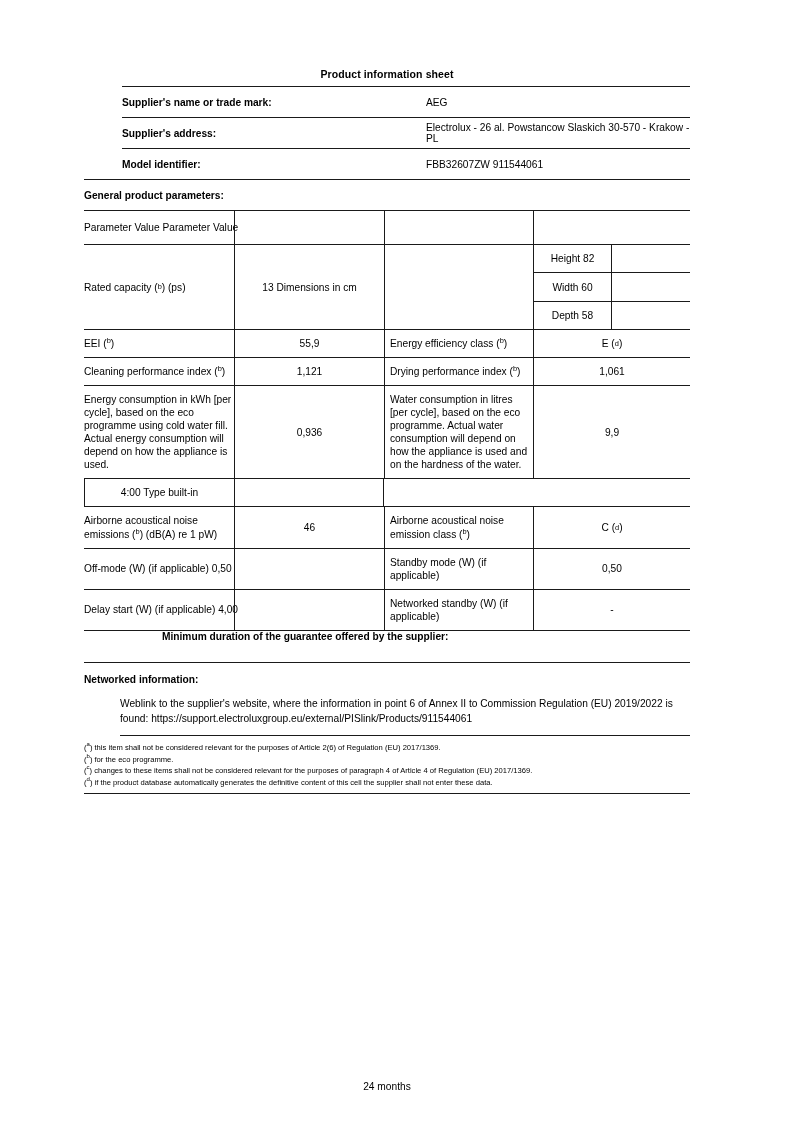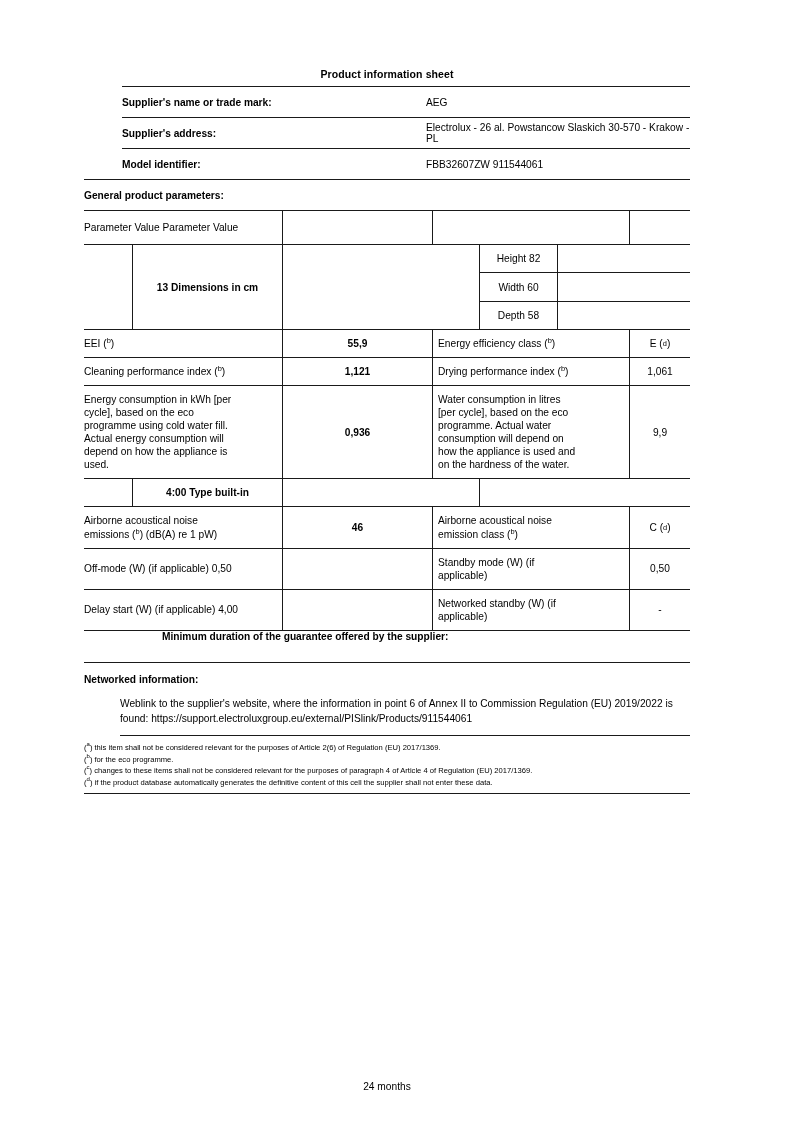--- a/index.html
+++ b/index.html
@@ -63,27 +63,27 @@
     font-size: 10.2px;
   }
   .grow {
     display: flex;
     position: relative;
     border-bottom: 1.1px solid #1a1a1a;
   }
   .grow.last { border-bottom: none; }
   .c1 { width: 150px; flex: 0 0 150px; box-sizing: border-box; padding: 7px 2px 7px 0; }
   .c2 { width: 150px; flex: 0 0 150px; box-sizing: border-box; padding: 7px 4px;
-        text-align: center; border-left: 1.1px solid #1a1a1a; font-weight: bold; }
+        text-align: center; border-left: 1.1px solid #1a1a1a; }
   .c3 { width: 149px; flex: 0 0 149px; box-sizing: border-box; padding: 7px 4px 7px 5px;
         border-left: 1.1px solid #1a1a1a; }
   .c4 { flex: 1 1 auto; box-sizing: border-box; padding: 7px 4px; text-align: center;
         border-left: 1.1px solid #1a1a1a; }
   .c1, .c3 { line-height: 1.28; }
-  .c2, .c4 { line-height: 1.28; margin-left: 48px; }
+  .c2, .c4 { line-height: 1.28; }
   .nowrapcell { white-space: nowrap; overflow: visible; }
 
   
   .grow.header .c1 { padding-top: 10px; padding-bottom: 10px; white-space: nowrap; }
   .grow.header .c2,
   .grow.header .c3,
   .grow.header .c4 { padding-top: 10px; padding-bottom: 10px; }
 
   
   .grow.dims { min-height: 84px; }
@@ -187,20 +187,25 @@
   <div class="grid">
 
     <div class="grow header">
       <div class="c1">Parameter Value Parameter Value</div>
       <div class="c2"></div>
       <div class="c3"></div>
       <div class="c4"></div>
     </div>
 
     <div class="grow dims">
+      <div class="c1">
+        <span>Rated capacity (</span>
+          <sup class="fn">b</sup>
+          <span>) (ps)</span>
+      </div>
       <div class="c2 nowrapcell">13 Dimensions in cm</div>
       <div class="c3"></div>
       <div class="c4">
         <div class="dimtable">
           <div class="dimrow">
             <div class="dimlabel">Height 82</div>
             <div class="dimpad"></div>
           </div>
           <div class="dimrow">
             <div class="dimlabel">Width 60</div>

